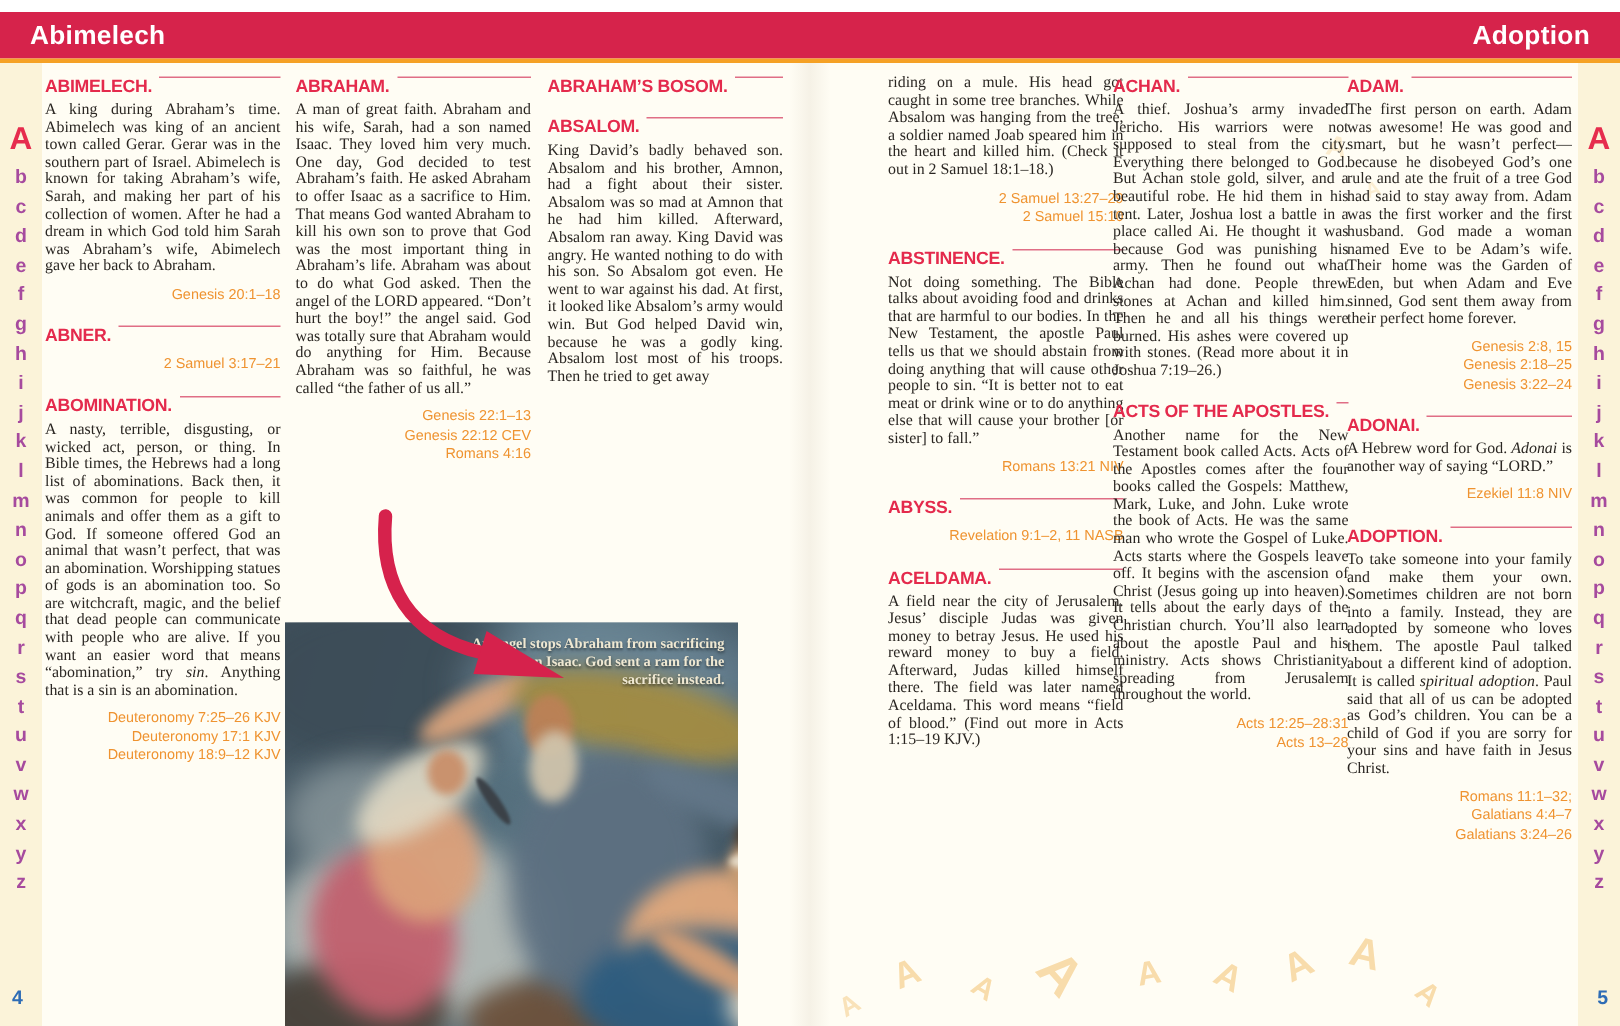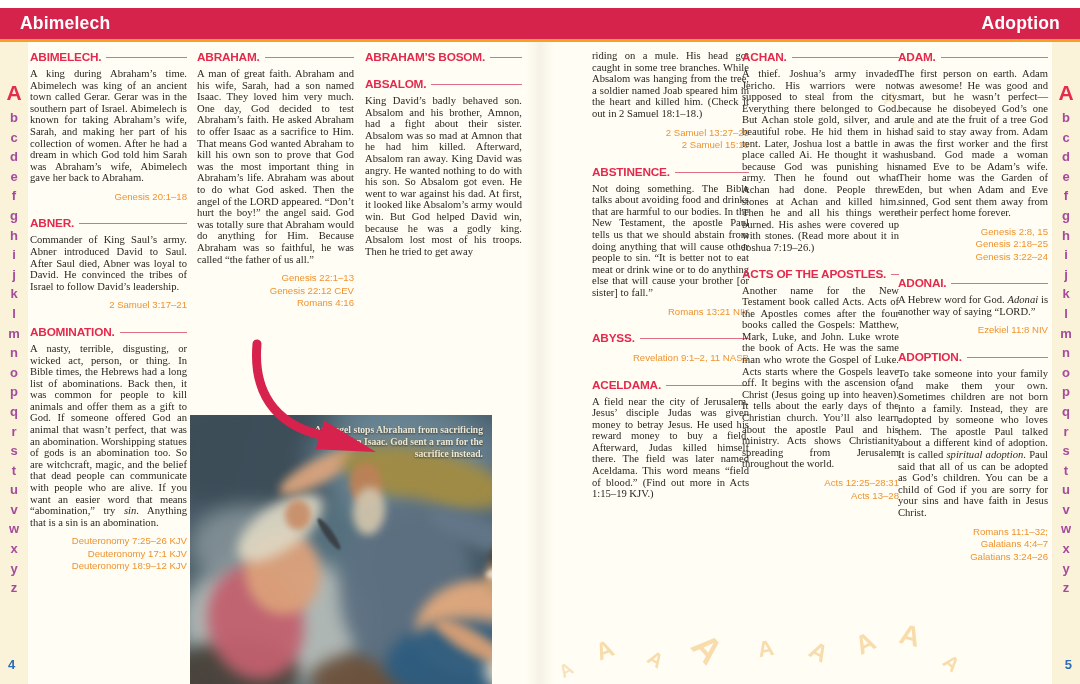--- a/index.html
+++ b/index.html
@@ -27,21 +27,21 @@
   .rail-letter { color:#a64a9e; font-size:13px; line-height:19.6px; }
   .page-number { position:absolute; bottom:12px; color:#2e6cb5; font-size:13px;
     font-family:"Liberation Sans", sans-serif; font-weight:bold; }
   .rail.left .page-number { left:8px; } .rail.right .page-number { right:8px; }
   
   .gutter { position:absolute; top:42px; bottom:0; left:526px; width:28px;
     background:linear-gradient(to right, rgba(120,90,50,0) 0%, rgba(120,90,50,.07) 50%, rgba(120,90,50,0) 100%); }
   
   .col { position:absolute; top:50px; width:157px; }
   .entry { margin-bottom:13px; }
-  .entry-title { display:flex; align-items:center; gap:5px; margin-bottom:4px; }
+  .entry-title { display:flex; align-items:flex-start; gap:5px; margin-bottom:4px; }
   .entry-title .t { color:#e42a4c; font-family:"Liberation Sans", sans-serif;
     font-weight:bold; font-size:11.8px; letter-spacing:-.2px; white-space:nowrap; }
   .entry-title .rule { flex:1; height:0; border-top:1.3px solid #e06e85; margin-top:1px; }
   .entry-body { font-size:10.6px; line-height:11.6px; text-align:justify; hyphens:none; }
   .entry-body .run-i { font-style:italic;margin-top:40px; }
   .refs { margin-top:7px; text-align:right; }
   .ref-line { color:#ef9330; font-family:"Liberation Sans", sans-serif;
     font-weight:normal; font-size:9.6px; line-height:12.5px; }
   
   .painting { position:absolute; left:190px; top:415px; width:302px; height:269px;
@@ -154,21 +154,20 @@
       <div class="entry-body">A king during Abraham’s time. Abimelech was king of an ancient town called Gerar. Gerar was in the southern part of Israel. Abimelech is known for taking Abraham’s wife, Sarah, and making her part of his collection of women. After he had a dream in which God told him Sarah was Abraham’s wife, Abimelech gave her back to Abraham.</div>
       <div class="refs">
           <div class="ref-line">Genesis 20:1–18</div>
         </div>
     </div>
     <div class="entry">
       <div class="entry-title">
           <span class="t">ABNER.</span>
           <span class="rule"></span>
         </div>
-      <div class="entry-body">Commander of King Saul’s army. Abner introduced David to Saul. After Saul died, Abner was loyal to David. He convinced the tribes of Israel to follow David’s leadership.</div>
       <div class="refs">
           <div class="ref-line">2 Samuel 3:17–21</div>
         </div>
     </div>
     <div class="entry">
       <div class="entry-title">
           <span class="t">ABOMINATION.</span>
           <span class="rule"></span>
         </div>
       <div class="entry-body"><span>A nasty, terrible, disgusting, or wicked act, person, or thing. In Bible times, the Hebrews had a long list of abominations. Back then, it was common for people to kill animals and offer them as a gift to God. If someone offered God an animal that wasn’t perfect, that was an abomination. Worshipping statues of gods is an abomination too. So are witchcraft, magic, and the belief that dead people can communicate with people who are alive. If you want an easier word that means “abomination,” try </span><span class="run-i">sin</span><span>. Anything that is a sin is an abomination.</span></div>

